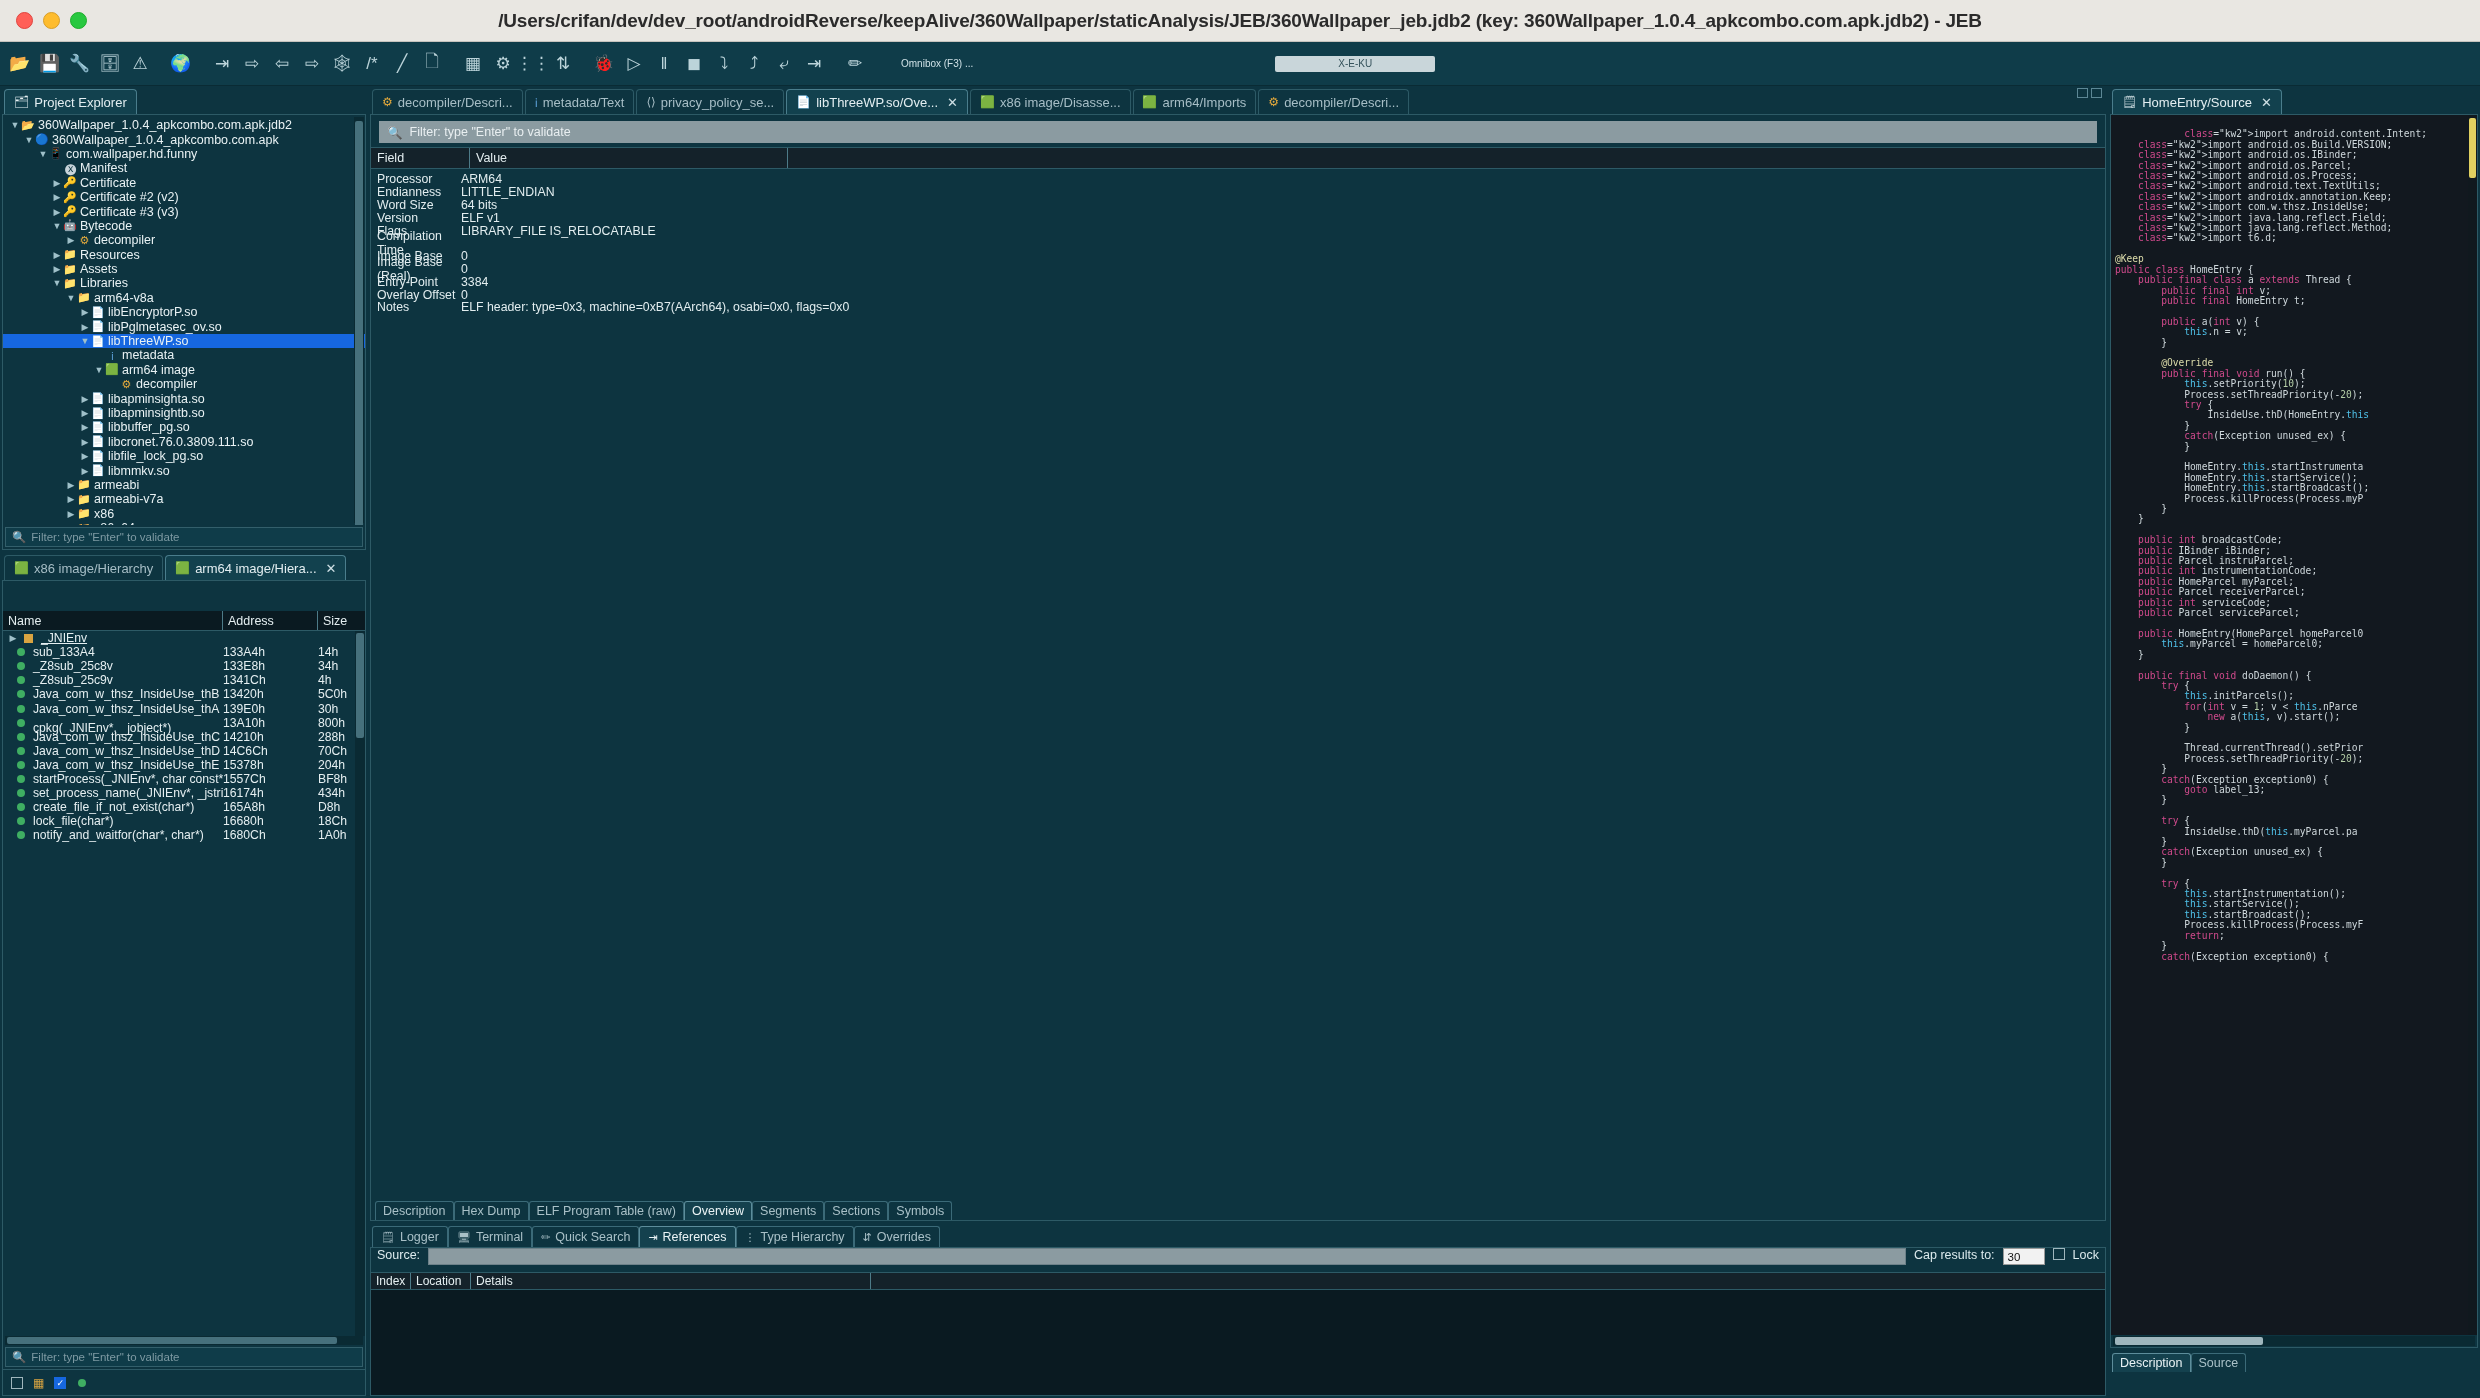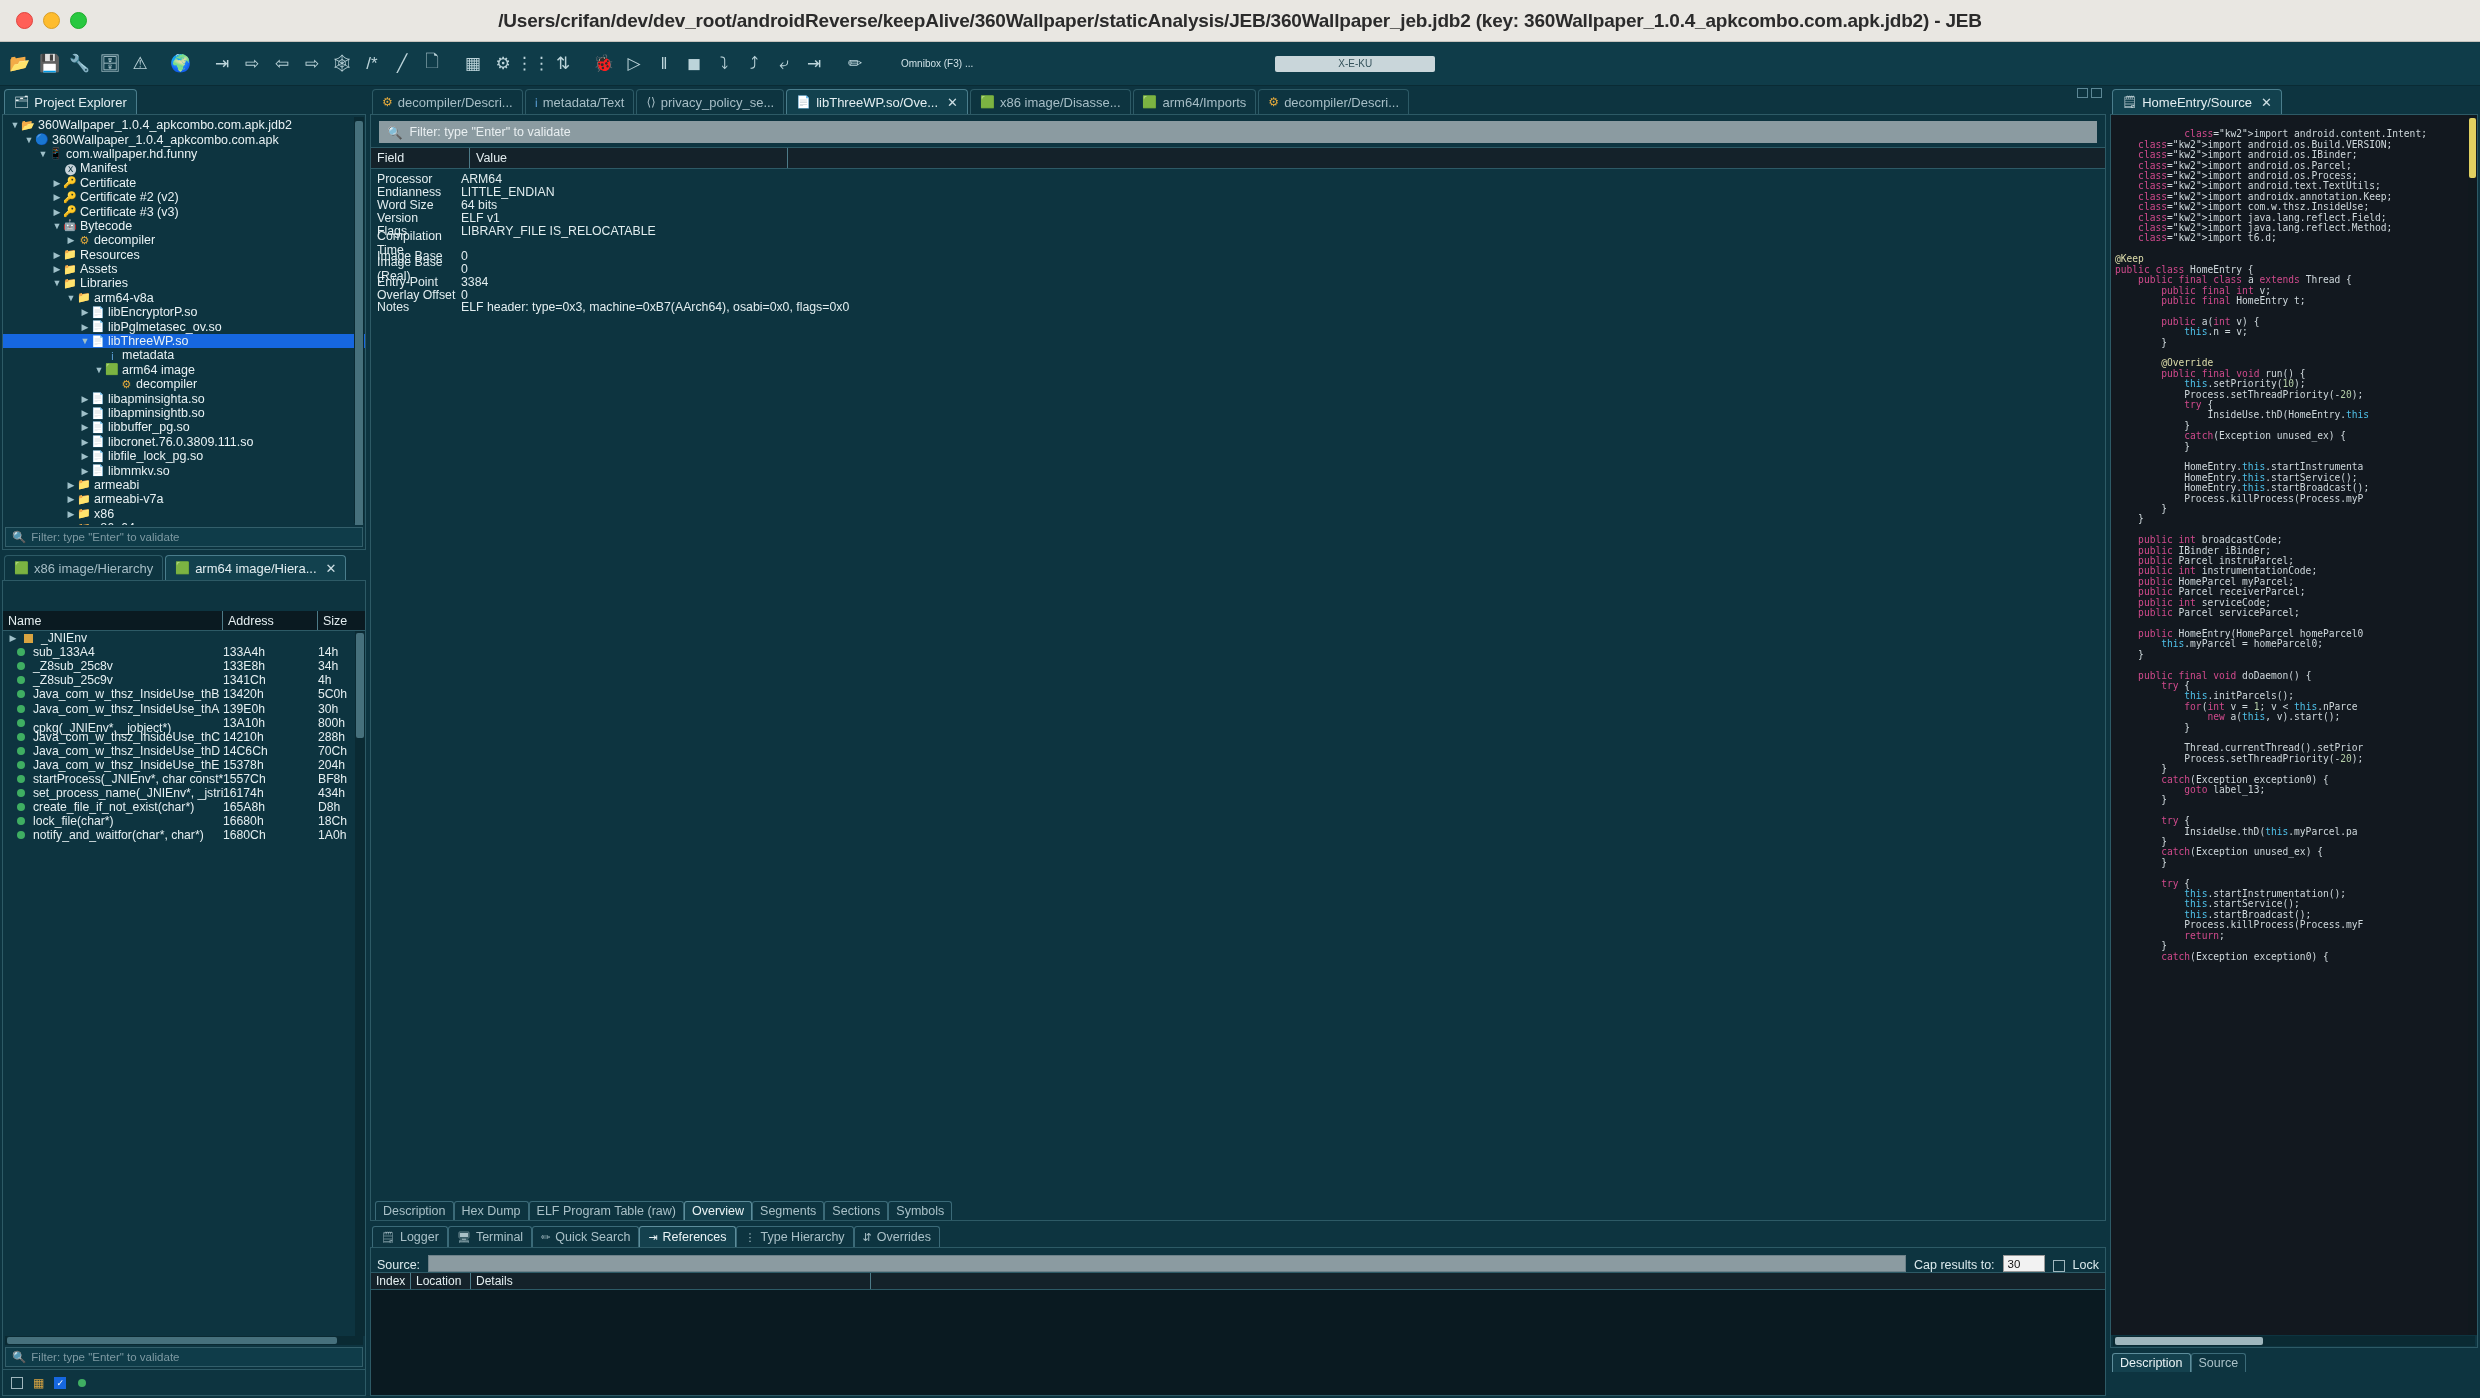--- a/index.html
+++ b/index.html
@@ -117,21 +117,21 @@
   
   #dock{ height:175px; display:flex; flex-direction:column; }
   .dtabs{ display:flex; align-items:flex-end; height:24px; gap:0; padding-left:4px; }
   .dtab{
     height:21px;padding:0 8px;display:flex;align-items:center;gap:5px;
     border:1px solid #3b6a78;border-bottom:none;border-radius:3px 3px 0 0;
     font-size:12.5px;color:#a9c0c7;background:#0d3440;white-space:nowrap;cursor:default;
   }
   .dtab.active{ background:#14414e;color:#eaf3f5;border-color:#5d8d9b;}
   .srcrow{
-    display:flex;align-items:flex-end;height:24px;gap:8px;padding:0 6px;
+    display:flex;align-items:flex-start;height:24px;gap:8px;padding:0 6px;
     font-size:12.5px;color:#dceaed;background:#0d3440;
   }
   .srcin{ flex:1;height:17px;background:#8b9ba1;border:1px solid #6d8189; }
   .capin{ width:42px;height:17px;background:#f2f2f2;color:#111;font-size:11.5px;
     display:flex;align-items:center;padding-left:4px;border:1px solid #999;}
   .cbox{ width:12px;height:12px;border:1px solid #9fb6bd;background:#0d3440;}
   .refhead{
     display:flex;height:18px;background:#14222a;border-top:1px solid #2d5a66;
     border-bottom:1px solid #2d5a66;font-size:12px;color:#e4eef0;align-items:center;
   }
@@ -419,21 +419,21 @@
         <div class="shead">
           <div style="width:220px">Name</div>
           <div style="width:95px">Address</div>
           <div style="flex:1;border-right:none">Size</div>
         </div>
         <div id="symrows">
             <div class="srow">
               <span class="nm">
                 <span class="arrow" style="margin-left: 4px;">▶</span>
                 <span class="sq" style="margin-left: 2px;"></span>
-                <span style="margin-left: 5px;">_JNIEnv</span>
+                <span style="margin-left: 5px; text-decoration: underline;">_JNIEnv</span>
               </span>
               <span class="ad"></span>
               <span class="sz"></span>
             </div>
             <div class="srow">
               <span class="nm">
                 <span class="dot"></span>
                 <span style="margin-left: 5px;">sub_133A4</span>
               </span>
               <span class="ad">133A4h</span>

